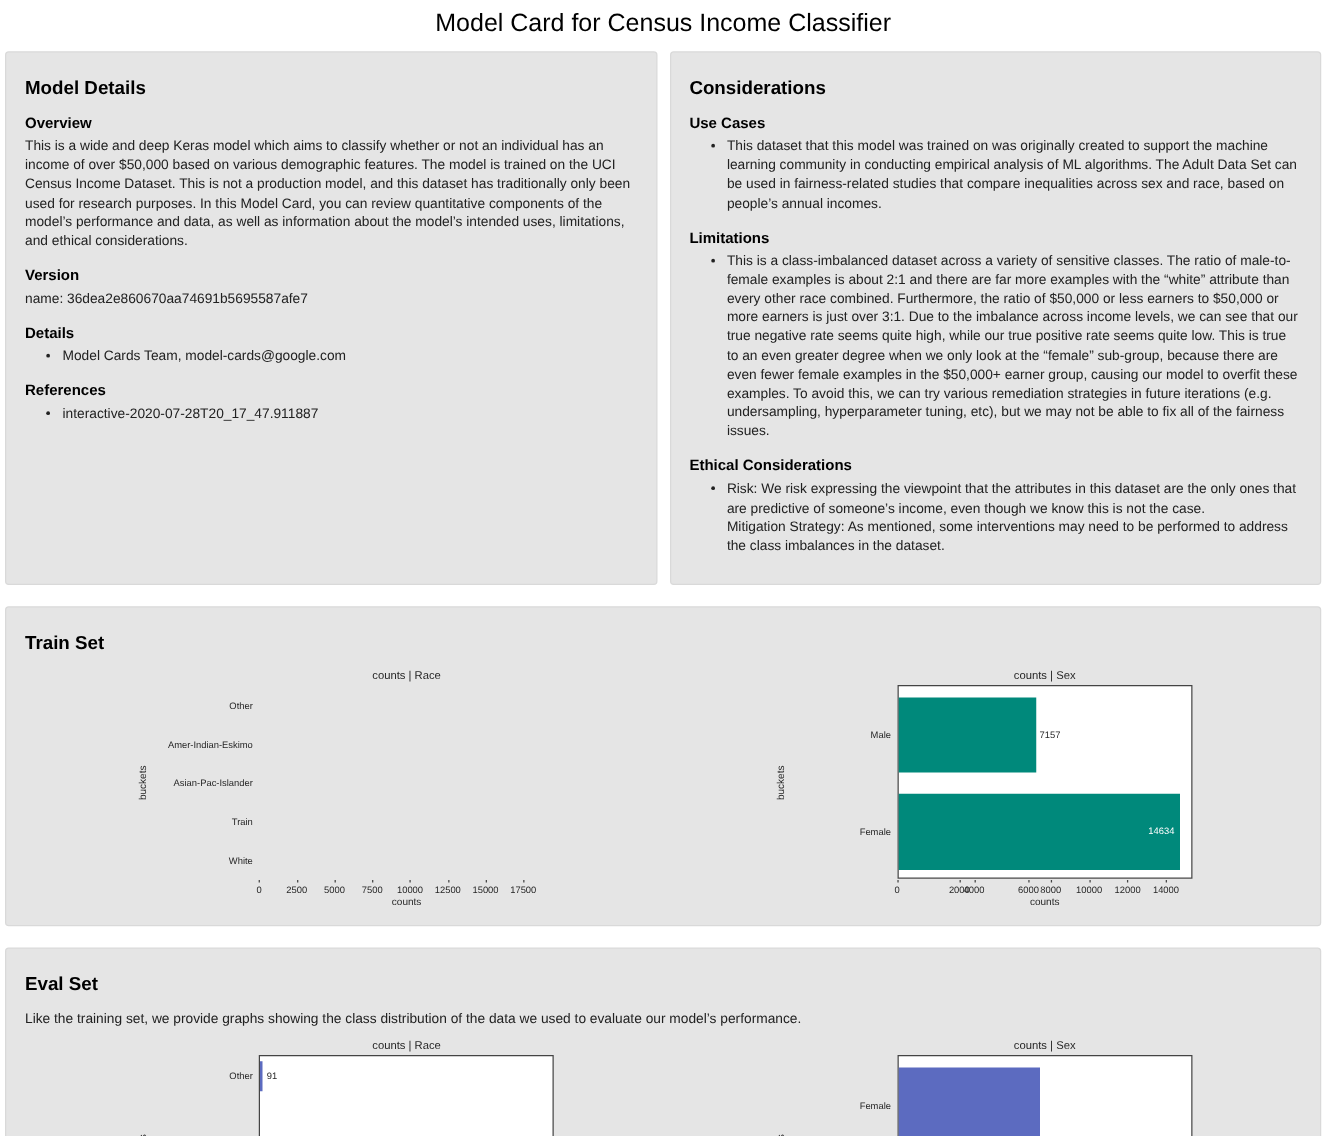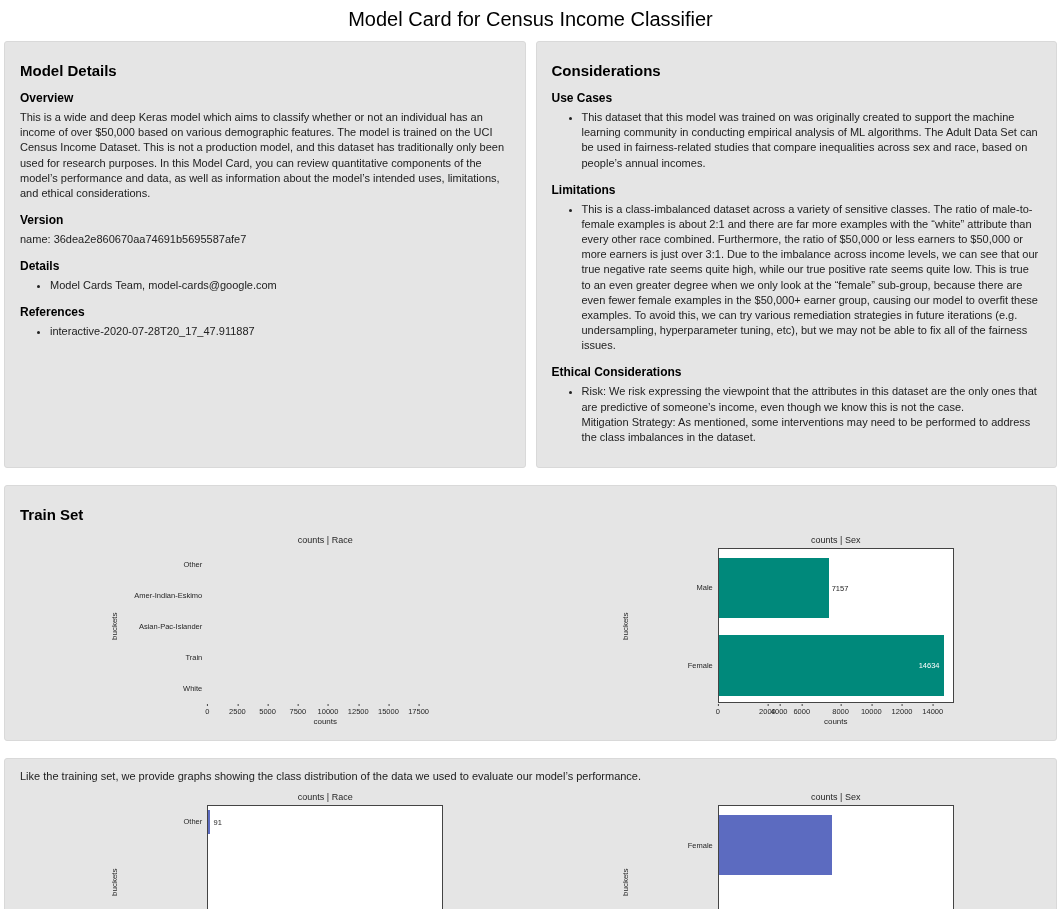--- a/index.html
+++ b/index.html
@@ -177,33 +177,34 @@
               <div class="c-bar" style="top: 8.525px; width: 109.921px; height: 60.45px; background: rgb(0, 137, 123);"></div>
               <div class="c-val" style="top: 38.75px; left: 112.921px;">7157</div>
               <div class="c-bar" style="top: 86.025px; width: 224.758px; height: 60.45px; background: rgb(0, 137, 123);"></div>
               <div class="c-val inside" style="top: 116.25px; left: 220.758px;">14634</div>
             </div>
           </div>
           <div class="c-xticks">
             <div class="c-xtick" style="left: 0px;">0</div>
             <div class="c-xtick" style="left: 30.7172px; margin-left: 19px;">2000</div>
             <div class="c-xtick" style="left: 61.4343px;">4000</div>
-            <div class="c-xtick" style="left: 84px;">6000</div>
+            <div class="c-xtick" style="left: 105px;">6000</div>
             <div class="c-xtick" style="left: 122.869px;">8000</div>
             <div class="c-xtick" style="left: 153.586px;">10000</div>
             <div class="c-xtick" style="left: 184.303px;">12000</div>
             <div class="c-xtick" style="left: 215.02px;">14000</div>
           </div>
           <div class="c-xlab">counts</div>
         </div>
     </div>
   </div>
 </div>
 
 <div class="card full-card">
+  <h2>Eval Set</h2>
   <p class="section-desc">Like the training set, we provide graphs showing the class distribution of the data we used to evaluate our model’s performance.</p>
   <div class="charts-row">
     <div class="chart-half">
       <div class="chart">
           <div class="c-title">counts | Race</div>
           <div class="c-body">
             <div class="c-ylab">buckets</div>
             <div class="c-cats">
               <div class="c-cat" style="height: 31px;">Other</div>
             </div>

